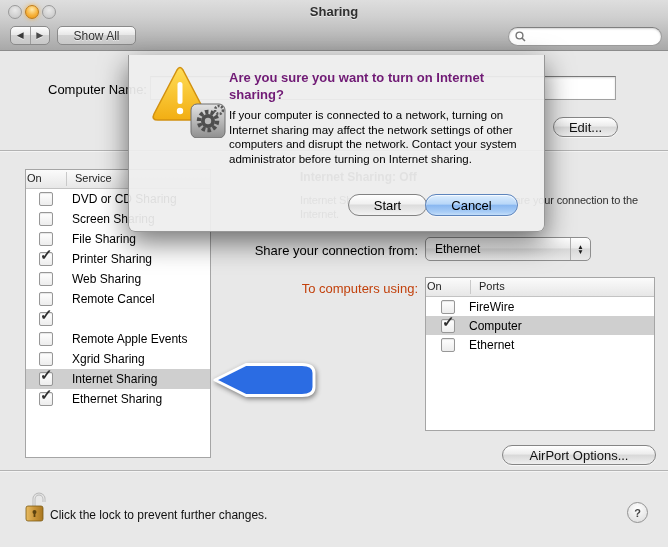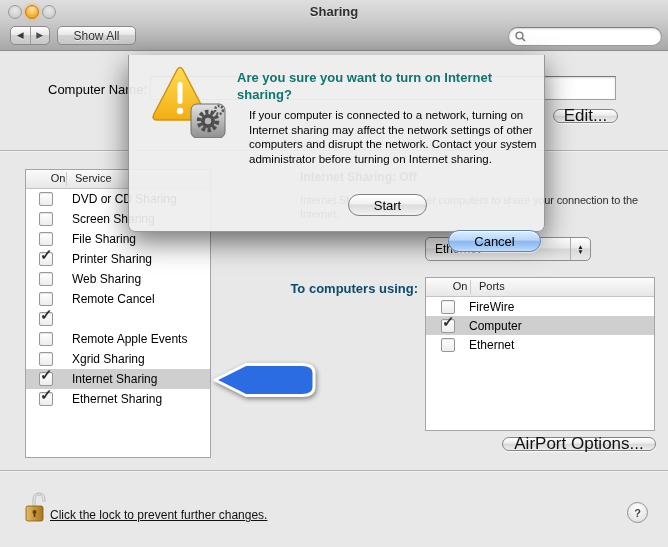--- a/index.html
+++ b/index.html
@@ -25,32 +25,32 @@
   #show-all{left:57px;width:79px;text-align:right;}
   #search-field{position:absolute;left:508px;top:27px;width:152px;height:17px;background:#fff;
     border:1px solid #9b9b9b;border-top-color:#7f7f7f;border-radius:10px;display:flex;align-items:center;
     box-shadow:inset 0 1px 2px rgba(0,0,0,.18);}
   #search-field svg{margin-left:6px;}
   
   .divider{position:absolute;left:0;width:668px;height:0;border-top:1px solid #b3b3b3;border-bottom:1px solid #f4f4f4;}
   #cn-label{position:absolute;left:48px;top:82px;font-size:13px;color:#000;}
   #cn-field{position:absolute;left:150px;top:76px;width:464px;height:22px;background:#fff;
     border:1px solid #a0a0a0;border-top-color:#7a7a7a;box-shadow:inset 0 1px 2px rgba(0,0,0,.15);}
-  .push-btn{position:absolute;box-sizing:border-box;height:14px;border:1px solid #858585;border-radius:11px;
+  .push-btn{position:absolute;box-sizing:border-box;height:20px;border:1px solid #858585;border-radius:11px;
     background:linear-gradient(180deg,#ffffff,#ececec 45%,#d8d8d8 50%,#eeeeee);
-    display:flex;align-items:center;justify-content:center;font-size:17px;color:#111;
-    box-shadow:0 1px 1px rgba(255,255,255,.7);cursor:default;}
+    display:flex;align-items:center;justify-content:center;font-size:13px;color:#111;
+    box-shadow:0 1px 1px rgba(255,255,255,.7);cursor:default;margin-top:8px;}
   #edit-btn{left:553px;top:109px;width:65px;}
   
   .listbox{position:absolute;background:#fff;border:1px solid #a5a5a5;box-sizing:border-box;}
   #services-box{left:25px;top:169px;width:186px;height:289px;}
   #ports-box{left:425px;top:277px;width:230px;height:154px;}
   .list-header{position:relative;height:18px;background:linear-gradient(180deg,#fbfbfb,#e7e7e7);
     border-bottom:1px solid #c3c3c3;font-size:11px;color:#222;}
-  .hdr-on{position:absolute;left:12px;top:2px;width:40px;text-align:center;}
+  .hdr-on{position:absolute;left:1px;top:2px;width:40px;}
   .hdr-main{position:absolute;left:40px;top:2px;right:0;padding-left:8px;border-left:1px solid #c9c9c9;height:14px;}
   .row{position:relative;height:20px;display:flex;align-items:center;font-size:12px;color:#000;}
   .row.selected{background:#cfcfcf;}
   .cb{position:relative;width:12px;height:12px;margin-left:13px;background:linear-gradient(#ffffff,#ededed);
     border:1px solid #979797;border-radius:2px;box-shadow:inset 0 1px 1px rgba(0,0,0,.1);flex:none;}
   .cb .check{position:absolute;left:0px;top:-6px;font-size:15px;font-weight:bold;color:#2f2f2f;line-height:15px;}
   .row .lbl{margin-left:19px;white-space:nowrap;}
   #ports-box .row{height:19px;}
   #ports-box .cb{margin-left:15px;}
   #ports-box .row .lbl{margin-left:14px;}
@@ -58,46 +58,46 @@
   #ghost-status{position:absolute;left:300px;top:170px;font-size:12px;font-weight:bold;color:#3f3f3f;}
   #ghost-desc{position:absolute;left:300px;top:193px;font-size:11px;line-height:14px;color:#2e2e2e;
     white-space:pre-line;letter-spacing:-0.15px;}
   #share-from-label{position:absolute;right:250px;top:243px;font-size:13px;color:#000;white-space:nowrap;}
   #popup{position:absolute;left:425px;top:237px;width:166px;height:24px;box-sizing:border-box;
     border:1px solid #8e8e8e;border-radius:5px;background:linear-gradient(180deg,#ffffff,#ebebeb 45%,#d8d8d8 50%,#e9e9e9);
     display:flex;align-items:center;font-size:12px;color:#000;}
   #popup .val{flex:1;padding-left:9px;}
   #popup .stepper{width:19px;height:100%;border-left:1px solid #aeaeae;display:flex;flex-direction:column;
     align-items:center;justify-content:center;font-size:6.5px;color:#1a1a1a;line-height:5.5px;}
-  #to-computers-label{position:absolute;right:250px;top:281px;font-size:13px;color:#0c4a6e;white-space:nowrap;font-weight:bold;}
+  #to-computers-label{position:absolute;right:250px;top:281px;font-size:13px;color:#c2410c;white-space:nowrap;}
   #airport-btn{left:502px;top:437px;width:154px;}
   
   #lock{position:absolute;left:24px;top:492px;}
-  #lock-text{position:absolute;left:50px;top:508px;font-size:12px;color:#111;text-decoration:underline;}
+  #lock-text{position:absolute;left:50px;top:508px;font-size:12px;color:#111;}
   #help-btn{position:absolute;left:627px;top:502px;width:19px;height:19px;border-radius:50%;
     border:1px solid #939393;background:radial-gradient(circle at 50% 30%,#ffffff,#dadada);
     font-size:11px;font-weight:bold;color:#444;display:flex;align-items:center;justify-content:center;}
   
   #callout{position:absolute;left:210px;top:358px;width:112px;height:44px;z-index:6;
     filter:drop-shadow(1px 2px 2.5px rgba(0,0,0,.45));}
   
   #sheet{position:absolute;left:128px;top:55px;width:417px;height:177px;z-index:10;
     background:rgba(238,238,238,.93);border:1px solid #979797;border-top:none;border-radius:0 0 7px 7px;
     box-shadow:0 10px 28px rgba(0,0,0,.55);box-sizing:border-box;}
   #sheet-icon{position:absolute;left:20px;top:11px;width:80px;height:72px;}
-  #sheet-title{position:absolute;left:108px;top:14px;width:300px;font-size:13px;font-weight:bold;
-    line-height:17px;color:#0f766e;}
-  #sheet-body{position:absolute;left:100px;top:53px;width:312px;font-size:11.5px;line-height:14.6px;color:#000;margin-left:20px;}
+  #sheet-title{position:absolute;left:100px;top:14px;width:300px;font-size:13px;font-weight:bold;
+    line-height:17px;color:#701a75;}
+  #sheet-body{position:absolute;left:100px;top:53px;width:312px;font-size:11.5px;line-height:14.6px;color:#000;}
   .sheet-btn{position:absolute;top:139px;height:22px;box-sizing:border-box;border-radius:11px;
     display:flex;align-items:center;justify-content:center;font-size:13px;color:#000;cursor:default;}
   #start-btn{left:219px;width:79px;border:1px solid #828282;
     background:linear-gradient(180deg,#ffffff,#f0f0f0 45%,#dcdcdc 50%,#f2f2f2);}
-  #cancel-btn{left:319px;width:93px;border:1px solid #5d84bc;
+  #cancel-btn{left:296px;width:93px;border:1px solid #5d84bc;
     background:linear-gradient(180deg,#dcedfe 0%,#b8d7f8 45%,#8ab8f1 52%,#a9cdf6 85%,#c4def9 100%);
-    box-shadow:0 1px 1px rgba(255,255,255,.6), inset 0 1px 1px rgba(255,255,255,.8);margin-top:36px;}
+    box-shadow:0 1px 1px rgba(255,255,255,.6), inset 0 1px 1px rgba(255,255,255,.8);}
 </style>
 </head>
 <body>
 
 <div id="window">
 
   <div id="chrome">
     <div class="tl" style="left:8px"></div>
     <div class="tl amber" style="left:25px"></div>
     <div class="tl" style="left:42px"></div>
@@ -176,20 +176,21 @@
             <span class="check">✓</span>
           </span>
           <span class="lbl">Ethernet Sharing</span>
         </div>
       </div>
   </div>
 
   <div id="ghost-status">Internet Sharing: Off</div>
   <div id="ghost-desc"><span>Internet Sharing allows other computers to share your connection to the</span><br><span>Internet.</span></div>
 
+  <div id="share-from-label">Share your connection from:</div>
   <div id="popup">
     <span class="val">Ethernet</span>
     <span class="stepper">
       <span>▲</span>
       <span>▼</span>
     </span>
   </div>
 
   <div id="to-computers-label">To computers using:</div>
   <div class="listbox" id="ports-box">

